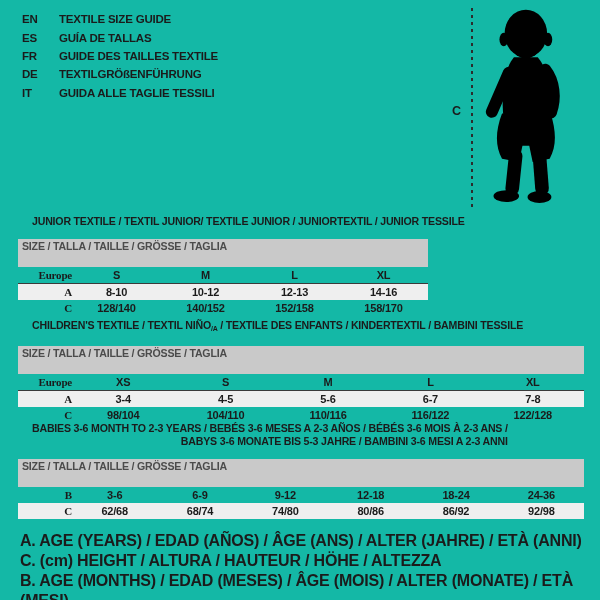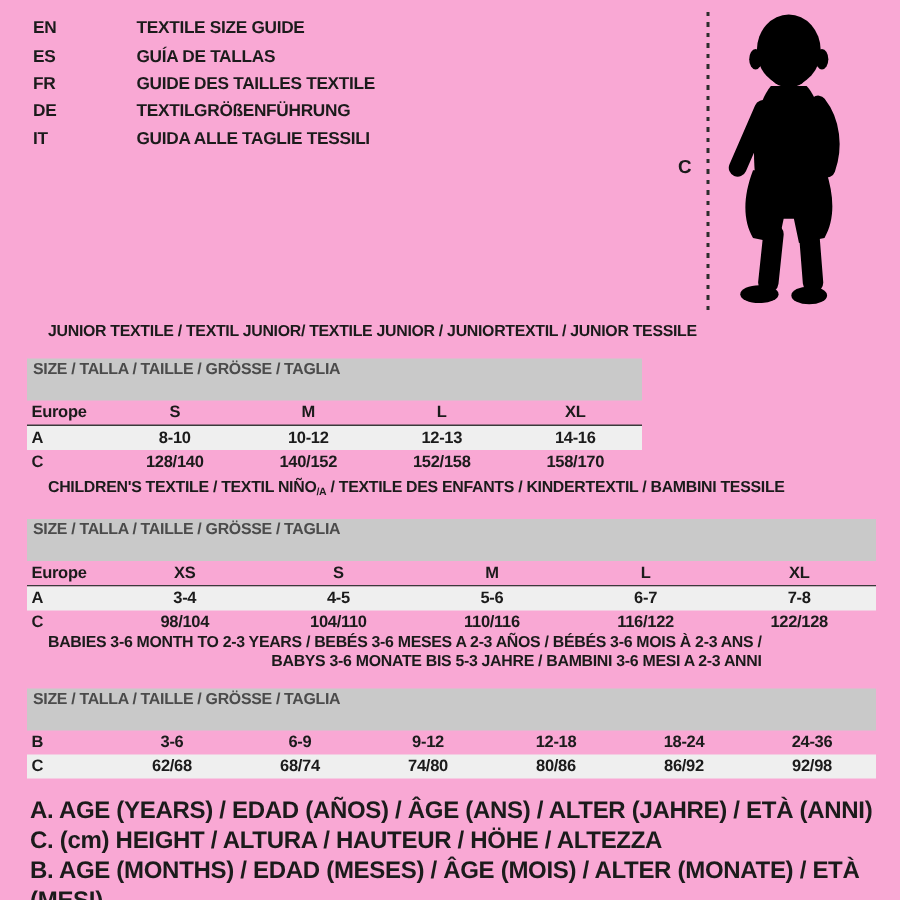--- a/index.html
+++ b/index.html
@@ -1,42 +1,42 @@
 <!DOCTYPE html>
 <html><head>
 <meta charset="utf-8">
 <style>
   html,body{margin:0;padding:0;background:#fff;}
   .page{
-    position:relative;width:600px;height:600px;background:#f9a8d4;
+    position:relative;width:600px;height:600px;background:#14b8a6;
     font-family:"Liberation Sans",sans-serif;font-weight:bold;color:#1b1b1b;
     overflow:hidden;letter-spacing:-0.2px;
   }
   
   .lang-list{position:absolute;left:22px;top:10px;display:grid;grid-template-columns:37px auto;grid-auto-rows:18.4px;align-items:center;font-size:11.5px;}
   .lang-code{display:block;}
-  .lang-title{display:block;margin-left:32px;}
+  .lang-title{display:block;}
   
   .dotted-line{position:absolute;left:471px;top:8px;width:2px;height:200px;
     background:repeating-linear-gradient(to bottom,#2c2c2c 0 3px,transparent 3px 7px);}
   .figure-label{position:absolute;left:452px;top:104px;font-size:12.5px;}
   .silhouette{position:absolute;left:477px;top:8px;}
   
   .section-title{position:absolute;left:32px;font-size:10.6px;line-height:13px;white-space:nowrap;text-align:right;}
   .title-sub{font-size:7px;vertical-align:-2px;}
   .size-table{position:absolute;left:18px;}
   .t1{width:410px;}
   .t2,.t3{width:566px;}
   .bar{height:28px;line-height:14px;background:#c9c9c9;color:#4b4b4b;font-size:10.6px;padding-left:4px;}
   .row{display:grid;height:16px;align-items:center;font-size:11px;}
   .cols4{grid-template-columns:54px repeat(4,1fr);}
   .cols5{grid-template-columns:54px repeat(5,1fr);}
   .cols6{grid-template-columns:54px repeat(6,1fr);}
   .row .cell{text-align:center;}
-  .row .label{text-align:left;padding-left:3px;}
+  .row .label{text-align:right;padding-left:3px;font-family:Liberation Serif, serif;}
   .sizes{border-bottom:1.5px solid #3a3a3a;}
   .shade{background:#efefef;}
   
   .footnotes{position:absolute;left:20px;top:531px;font-size:16px;line-height:20px;}
 </style>
 </head>
 <body>
 
 <div class="page">
 

